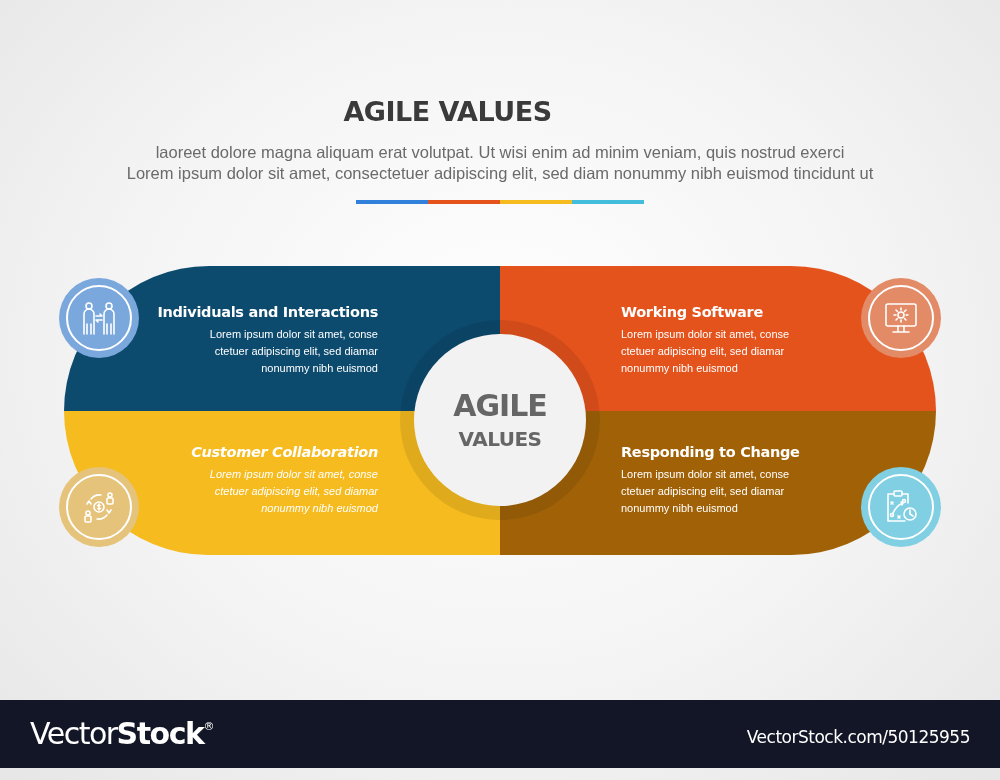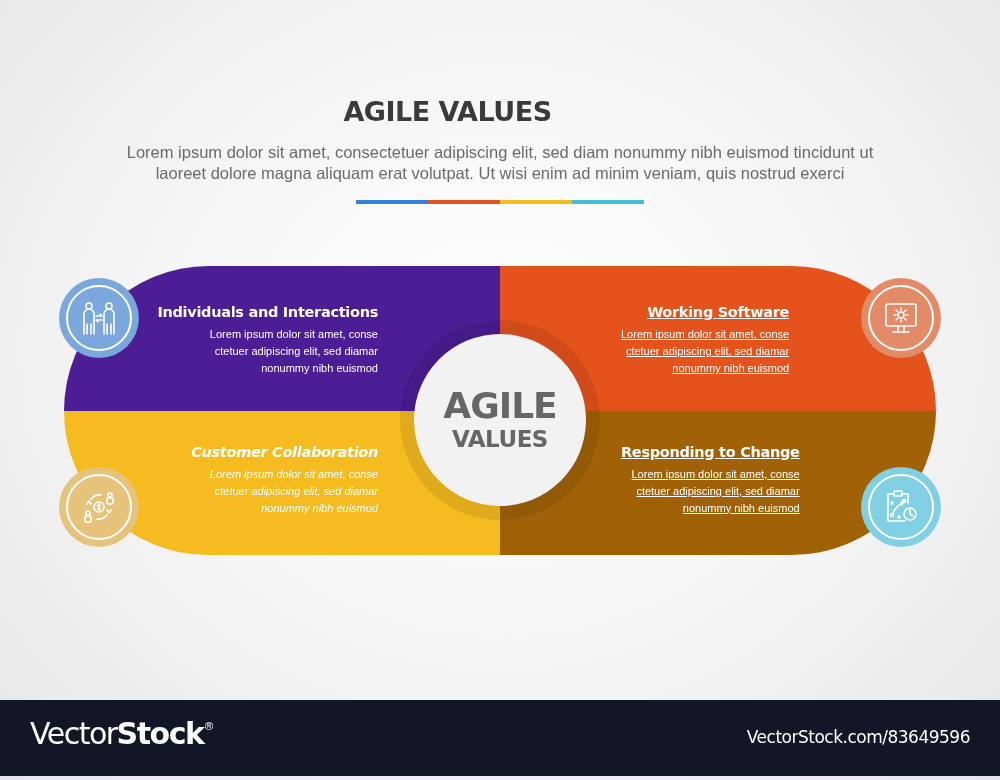--- a/index.html
+++ b/index.html
@@ -32,81 +32,81 @@
   .q-bl { left:0; top:144.5px; border-bottom-left-radius:145px 145px;font-style:italic; }
   .q-br { left:436px; top:144.5px; border-bottom-right-radius:145px 145px; }
 
   .q-text { position:absolute; color:#fff; }
   .q-text h3 {
     font-family:"DejaVu Sans", sans-serif; font-weight:bold; font-size:14.5px;
     letter-spacing:-0.3px; margin-bottom:6px;
   }
   .q-text p { font-size:11px; line-height:17px; }
   .right-align { text-align:right; }
-  .left-align { text-align:right;text-decoration:underline; }
+  .left-align { text-align:left; }
 
   .center-ring {
     position:absolute; left:400px; top:320px; width:200px; height:200px;
     border-radius:50%; background:rgba(0,0,0,0.09);
   }
   .center-circle {
     position:absolute; left:414px; top:334px; width:172px; height:172px;
     border-radius:50%; background:#f2f2f2;
     display:flex; flex-direction:column; align-items:center; justify-content:center;
   }
   .center-circle .c1 {
-    font-family:"DejaVu Sans", sans-serif; font-weight:bold; font-size:36px;
+    font-family:"DejaVu Sans", sans-serif; font-weight:bold; font-size:30px;
     color:#666; line-height:38px; letter-spacing:-1px;
   }
   .center-circle .c2 {
-    font-family:"DejaVu Sans", sans-serif; font-weight:bold; font-size:23px;
+    font-family:"DejaVu Sans", sans-serif; font-weight:bold; font-size:20px;
     color:#666; line-height:28px; letter-spacing:-0.5px;
   }
 
   .icon-badge {
     position:absolute; width:80px; height:80px; border-radius:50%;
     display:flex; align-items:center; justify-content:center;
   }
   .icon-badge .inner {
     width:66px; height:66px; border-radius:50%; border:2px solid #fff;
     display:flex; align-items:center; justify-content:center;
   }
 
   .footer {
-    position:absolute; left:0; top:700px; width:1000px; height:76px; background:#131626;
+    position:absolute; left:0; top:700px; width:1000px; height:68px; background:#131626;
   }
   .footer .brand {
     position:absolute; left:30px; top:16px; color:#fff; font-size:30px;
     font-family:"DejaVu Sans", sans-serif; letter-spacing:-1.5px;
   }
   .footer .brand .light { font-weight:normal; }
   .footer .brand .bold { font-weight:bold; }
   .footer .brand sup { font-size:11px; vertical-align:top; position:relative; top:4px; letter-spacing:0; }
   .footer .url {
     position:absolute; right:30px; top:27px; color:#fff; font-size:17px;
     font-family:"DejaVu Sans", sans-serif; letter-spacing:-0.5px;
   }
 </style>
 </head>
 <body>
 
 <div class="title">AGILE VALUES</div>
 <div class="subtitle">
+  <div>laoreet dolore magna aliquam erat volutpat. Ut wisi enim ad minim veniam, quis nostrud exerci</div>
   <div>Lorem ipsum dolor sit amet, consectetuer adipiscing elit, sed diam nonummy nibh euismod tincidunt ut</div>
-  <div>laoreet dolore magna aliquam erat volutpat. Ut wisi enim ad minim veniam, quis nostrud exerci</div>
 </div>
 <div class="colorbar">
   <span style="background:#3180dc"></span>
   <span style="background:#e5531c"></span>
   <span style="background:#f6bb1f"></span>
   <span style="background:#42bddb"></span>
 </div>
 
 <div class="pill">
-  <div class="quad q-tl" style="background:#4c1d95">
+  <div class="quad q-tl" style="background:#0c4a6e">
     <div class="q-text right-align" style="right:122px; top:38px;">
       <h3>Individuals and Interactions</h3>
       <p>Lorem ipsum dolor sit amet, conse</p>
       <p>ctetuer adipiscing elit, sed diamar</p>
       <p>nonummy nibh euismod</p>
     </div>
   </div>
   <div class="quad q-tr" style="background:#e5531c">
     <div class="q-text left-align" style="left:121px; top:38px;">
       <h3>Working Software</h3>
@@ -189,14 +189,14 @@
       <circle cx="29" cy="27" r="6"></circle>
       <path d="M29 23 v4 l3 2"></path>
     </svg>
   </div>
 </div>
 
 <div class="footer">
   <div class="brand">
     <span class="light">Vector</span><span class="bold">Stock</span><sup>®</sup>
   </div>
-  <div class="url">VectorStock.com/83649596</div>
+  <div class="url">VectorStock.com/50125955</div>
 </div>
 
 </body></html>

